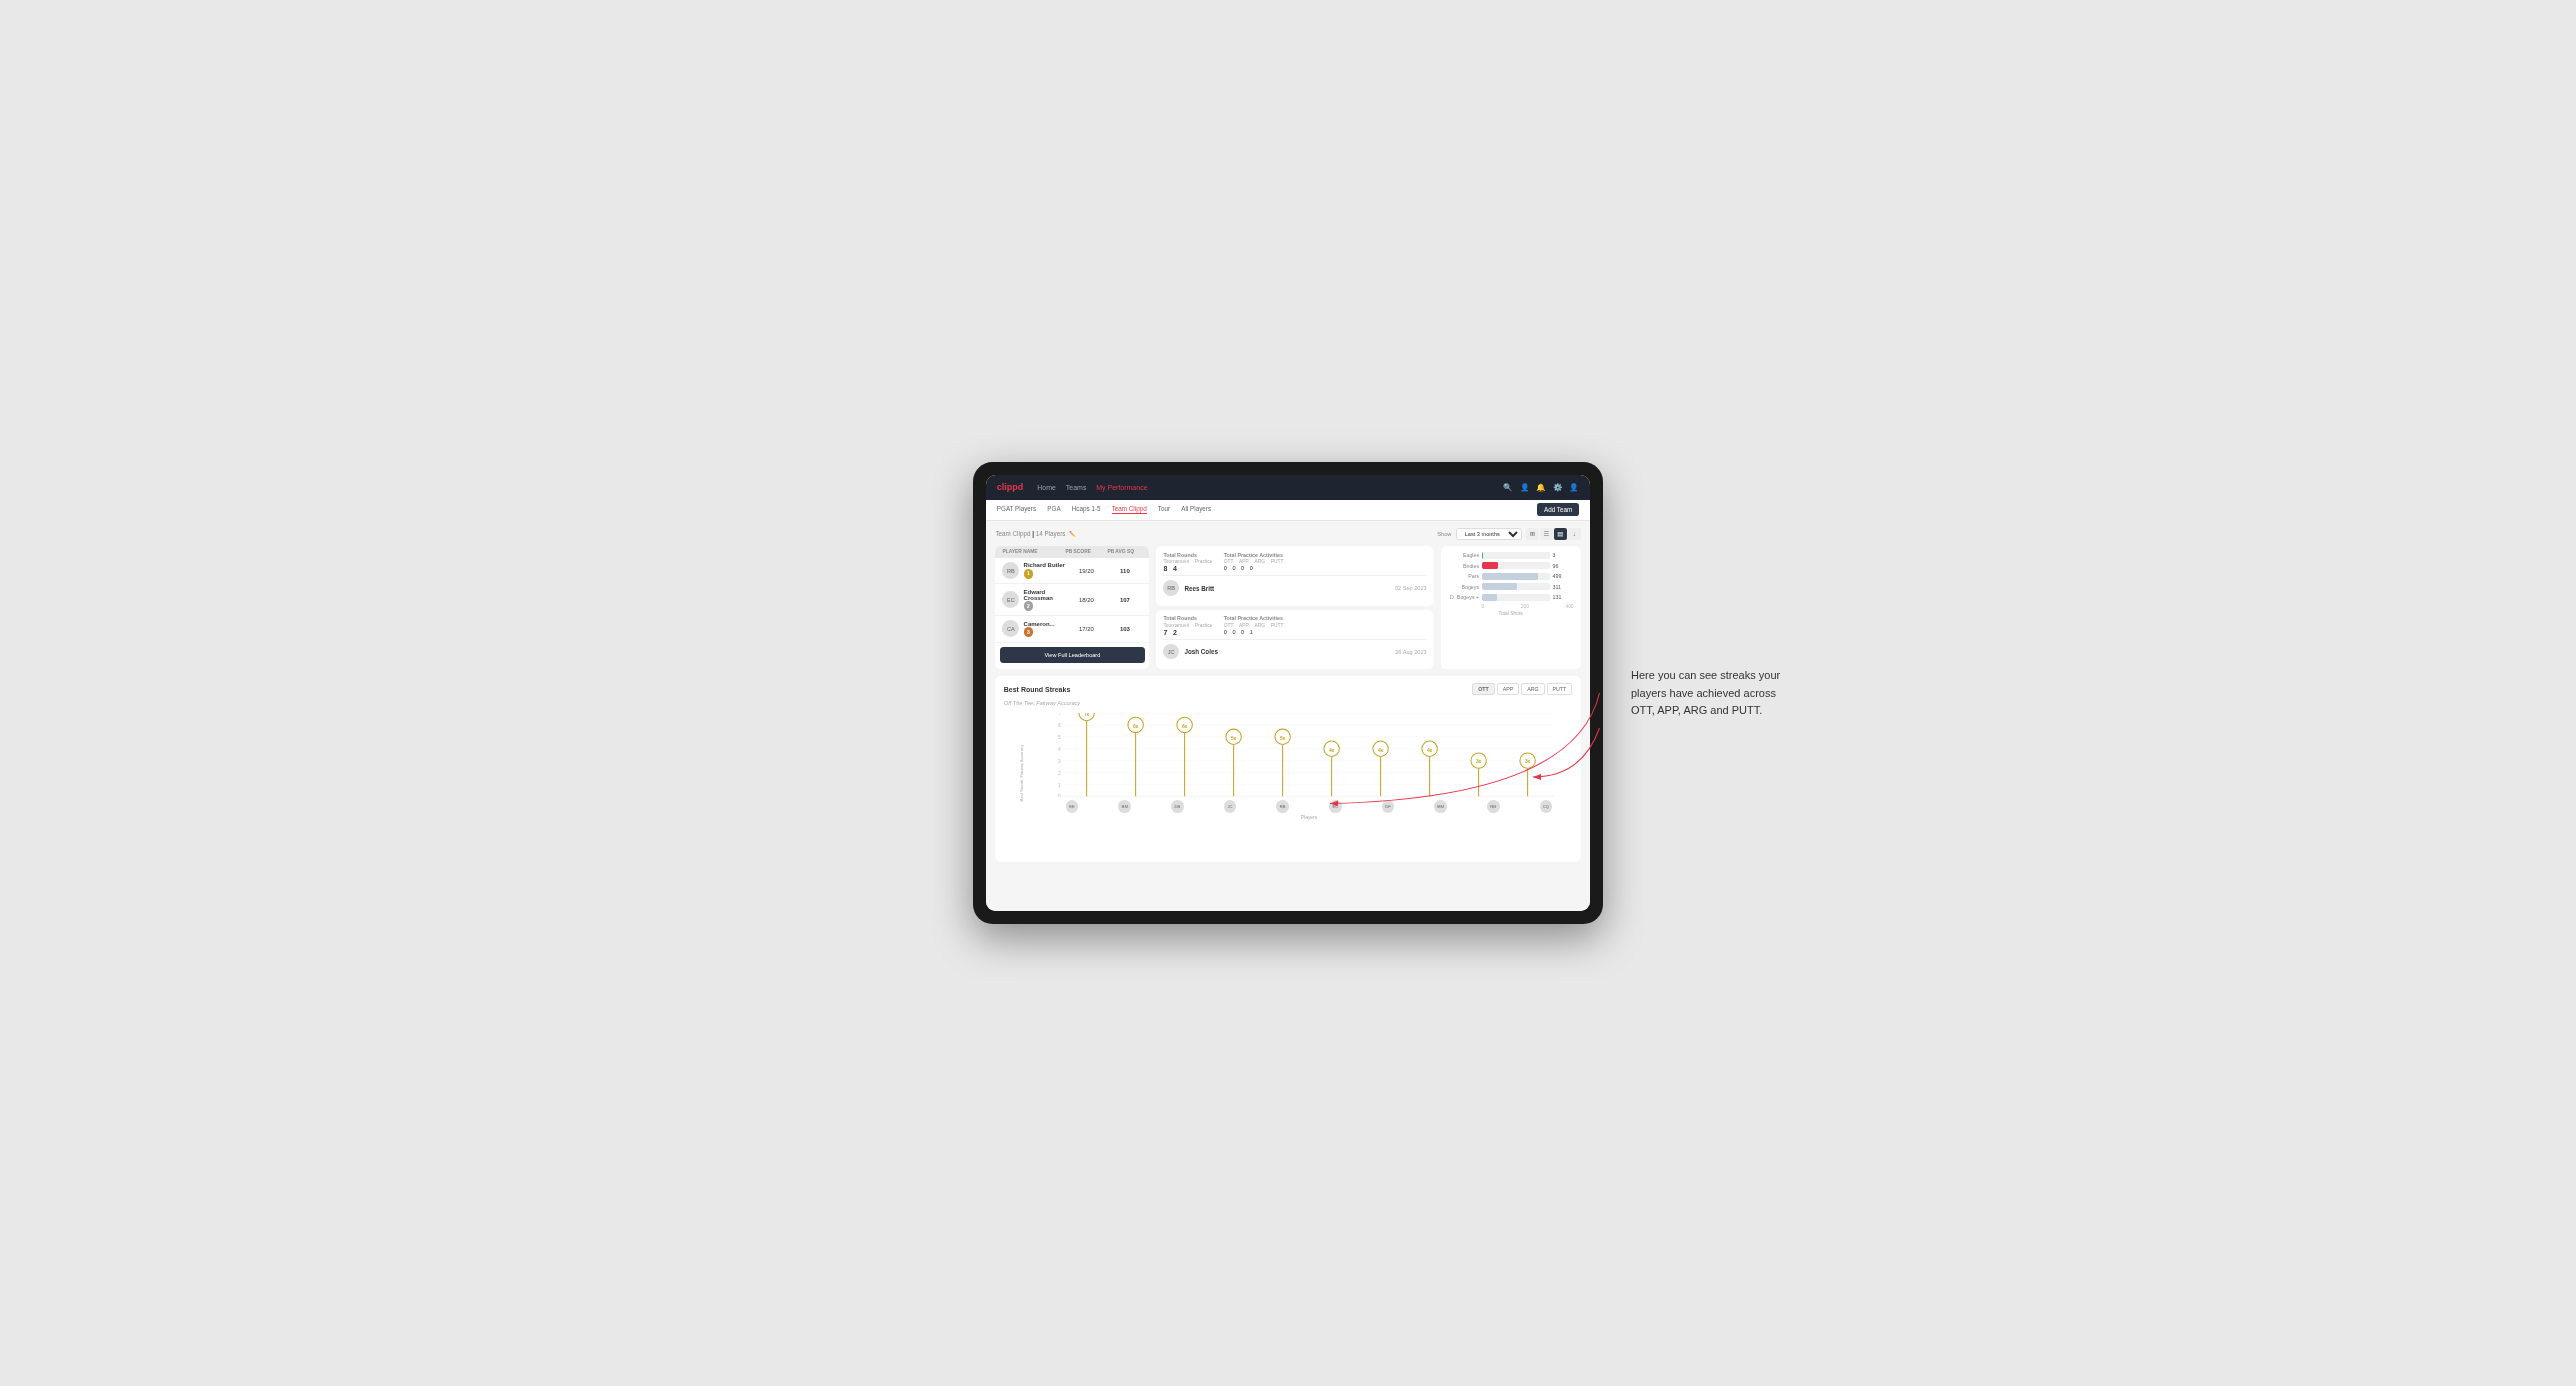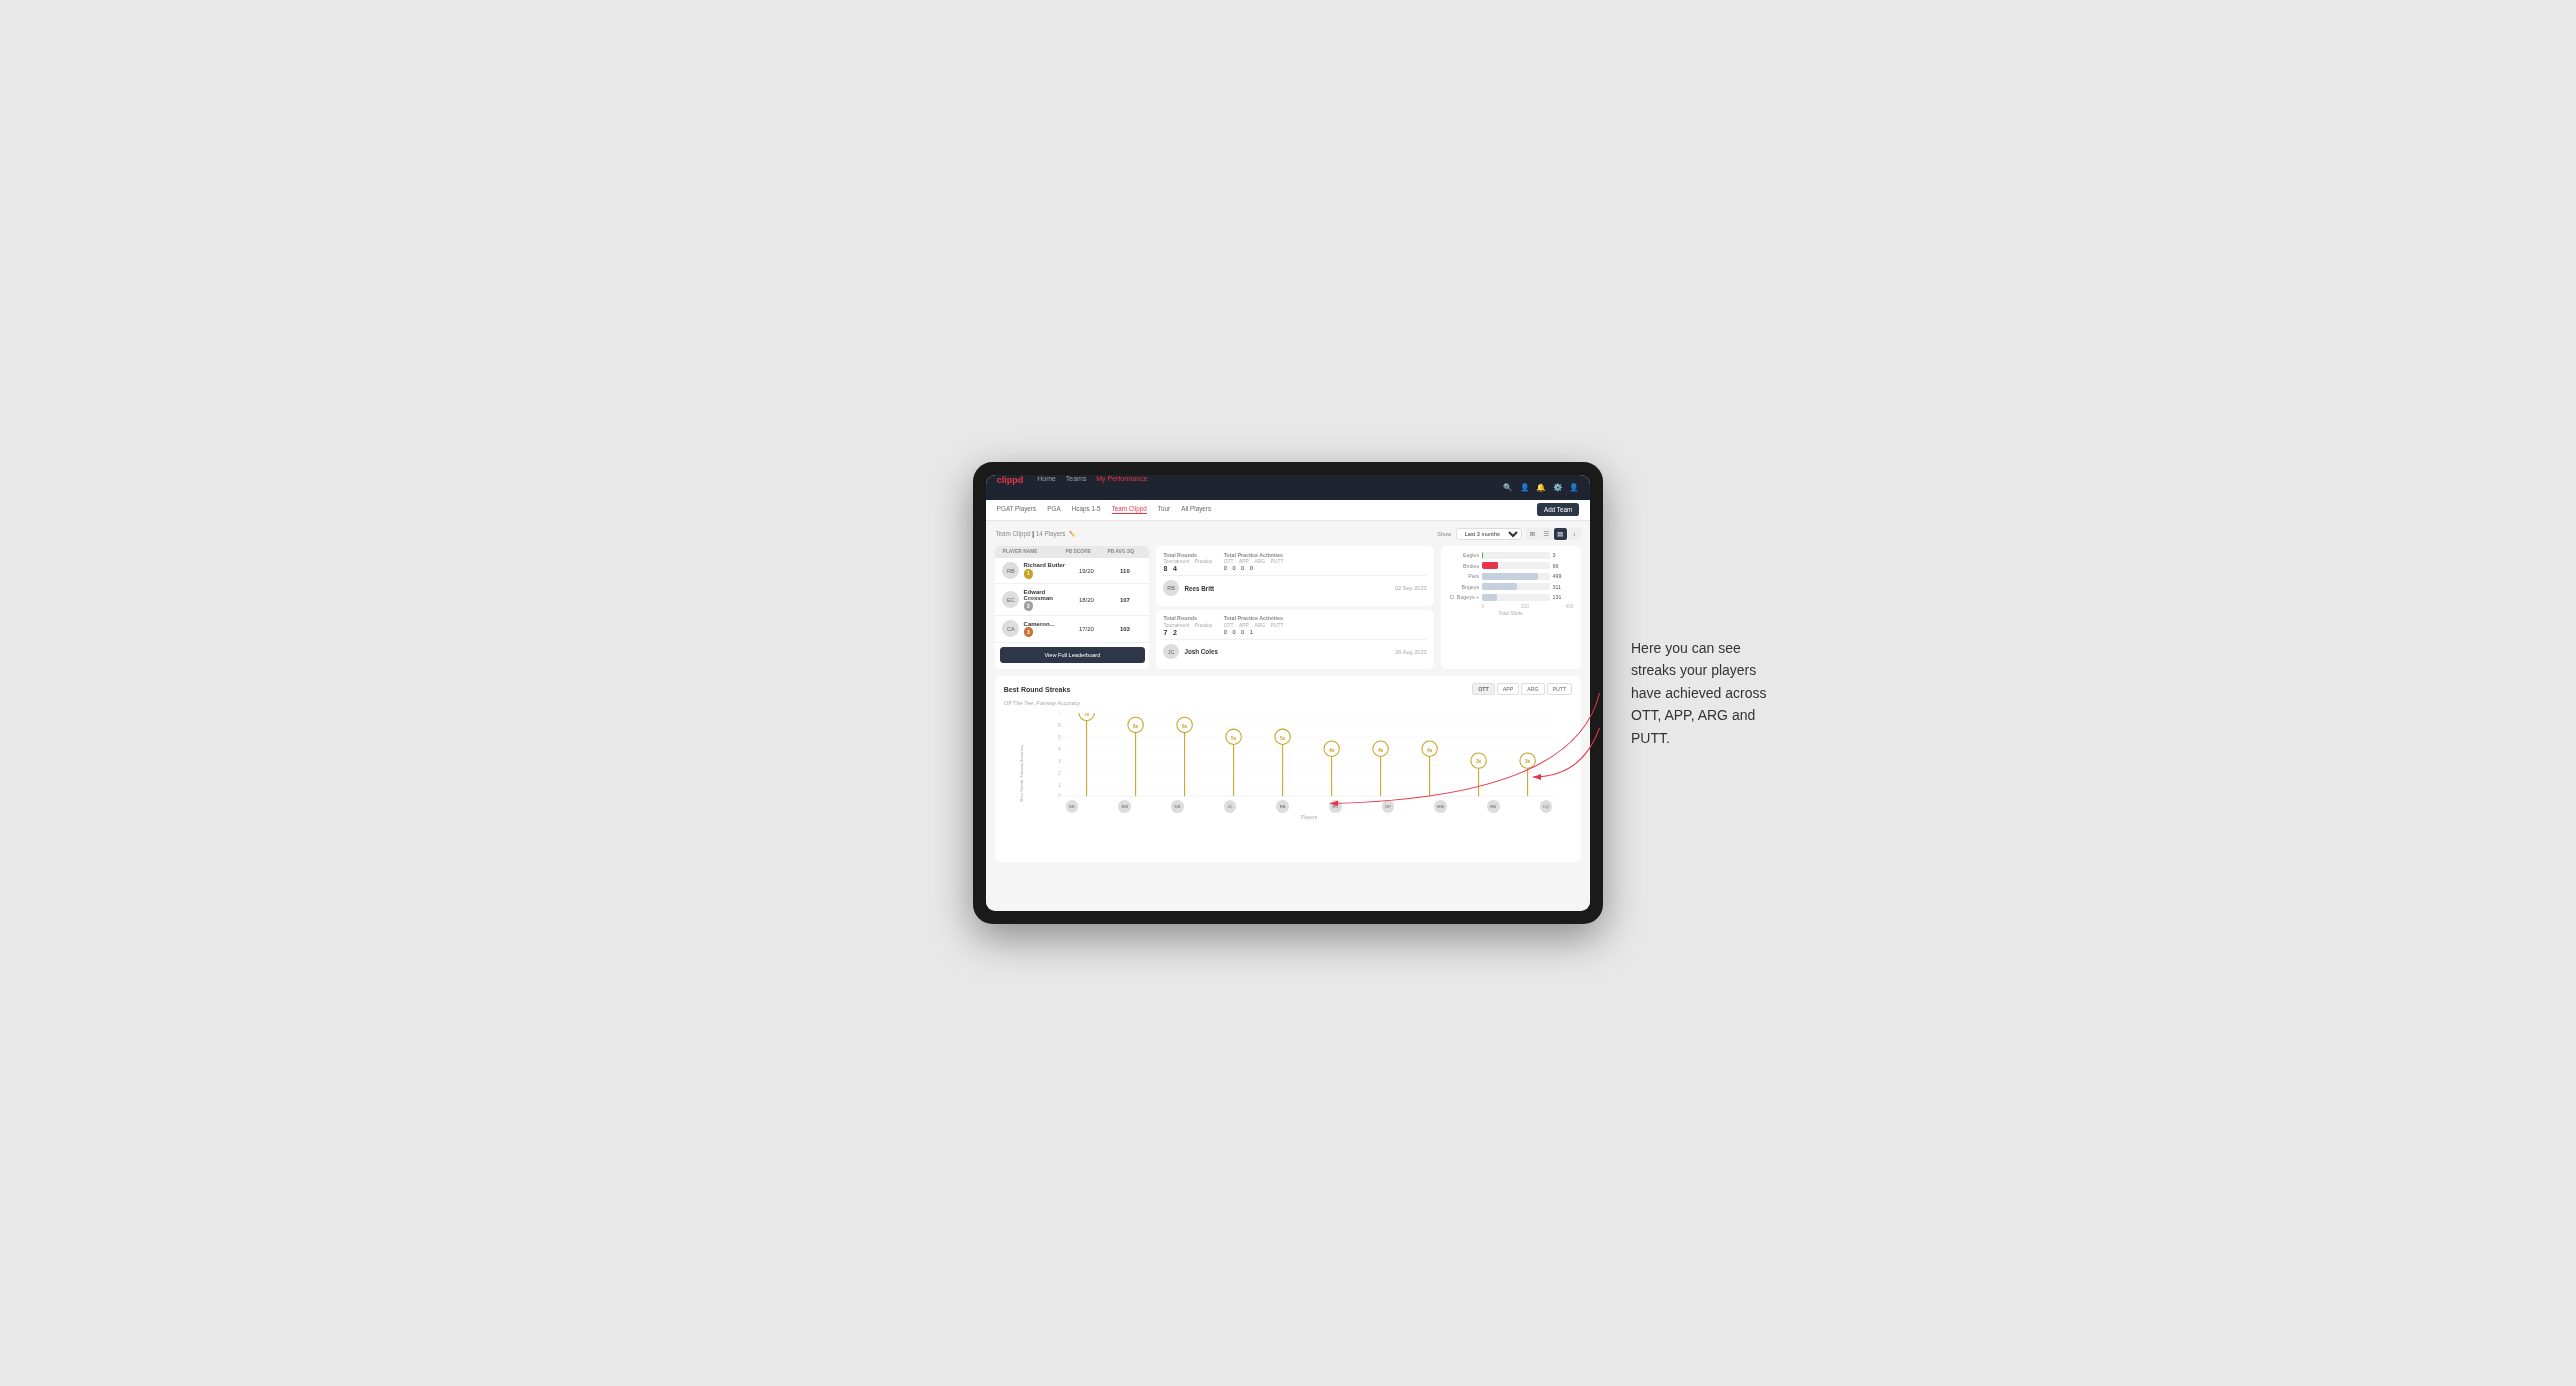--- a/index.html
+++ b/index.html
@@ -27,20 +27,21 @@
       border-radius: 9.8px;
       overflow: hidden;
       display: flex;
       flex-direction: column;
     }
     
     .nav-bar {
       background: #1e2530;
       height: 25px;
       display: flex;
+      align-items: center;
       padding: 0 11.2px;
       flex-shrink: 0;
     }
     .nav-logo {
       color: #e8354a;
       font-weight: 700;
       font-size: 9px;
       margin-right: 14px;
     }
     .nav-links {
@@ -414,21 +415,21 @@
       margin-bottom: 7px;
     }
     .streaks-subtitle span { font-style: italic; color: #aaa; }
     .x-axis-label {
       text-align: center;
       font-size: 4.9px;
       color: #aaa;
       margin-top: 35px;
     }
     .tablet-annotation-text {
-      font-size: 14px;
+      font-size: 11px;
       color: #333;
       line-height: 1.6;
     }
   </style>
 </head>
 <body>
 
 <div style="position: relative; display: inline-block;">
 
   <div class="tablet-frame">

